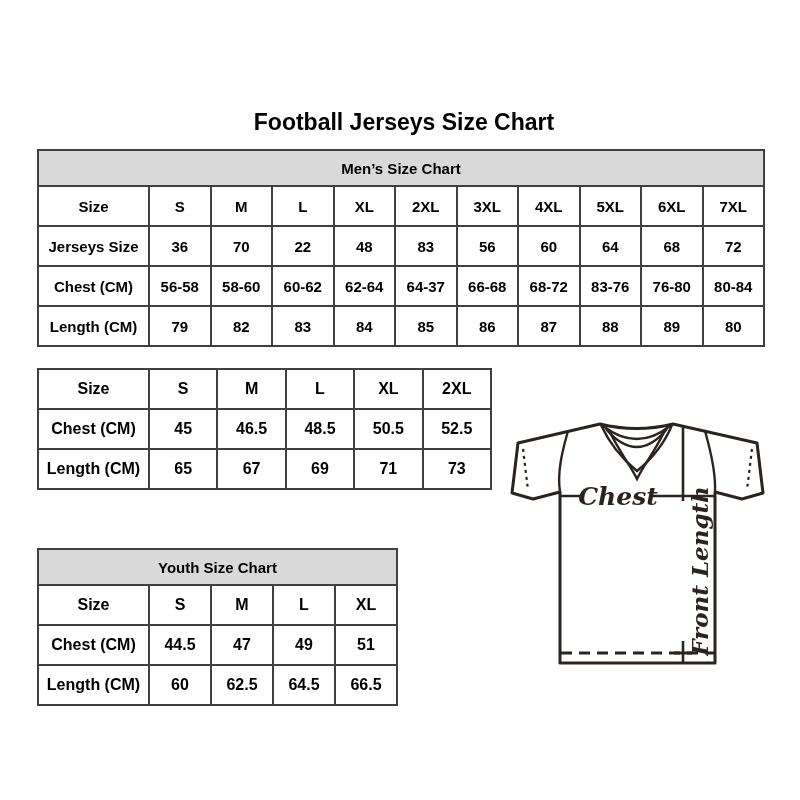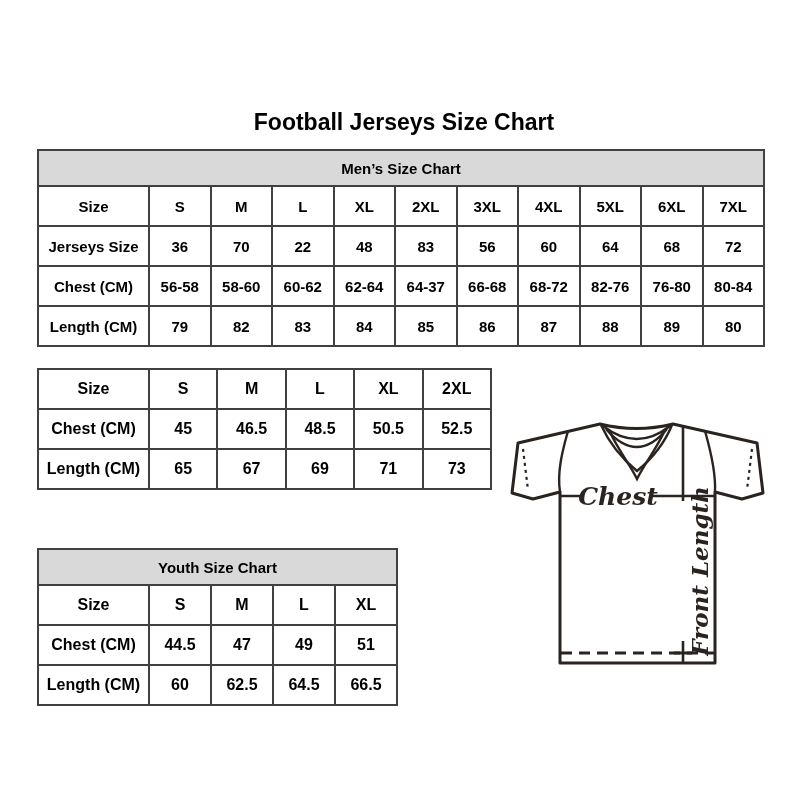--- a/index.html
+++ b/index.html
@@ -82,21 +82,21 @@
           </tr>
           <tr>
             <td>Chest (CM)</td>
             <td>56-58</td>
             <td>58-60</td>
             <td>60-62</td>
             <td>62-64</td>
             <td>64-37</td>
             <td>66-68</td>
             <td>68-72</td>
-            <td>82-76</td>
+            <td>83-76</td>
             <td>76-80</td>
             <td>80-84</td>
           </tr>
           <tr>
             <td>Length (CM)</td>
             <td>79</td>
             <td>82</td>
             <td>83</td>
             <td>84</td>
             <td>85</td>

